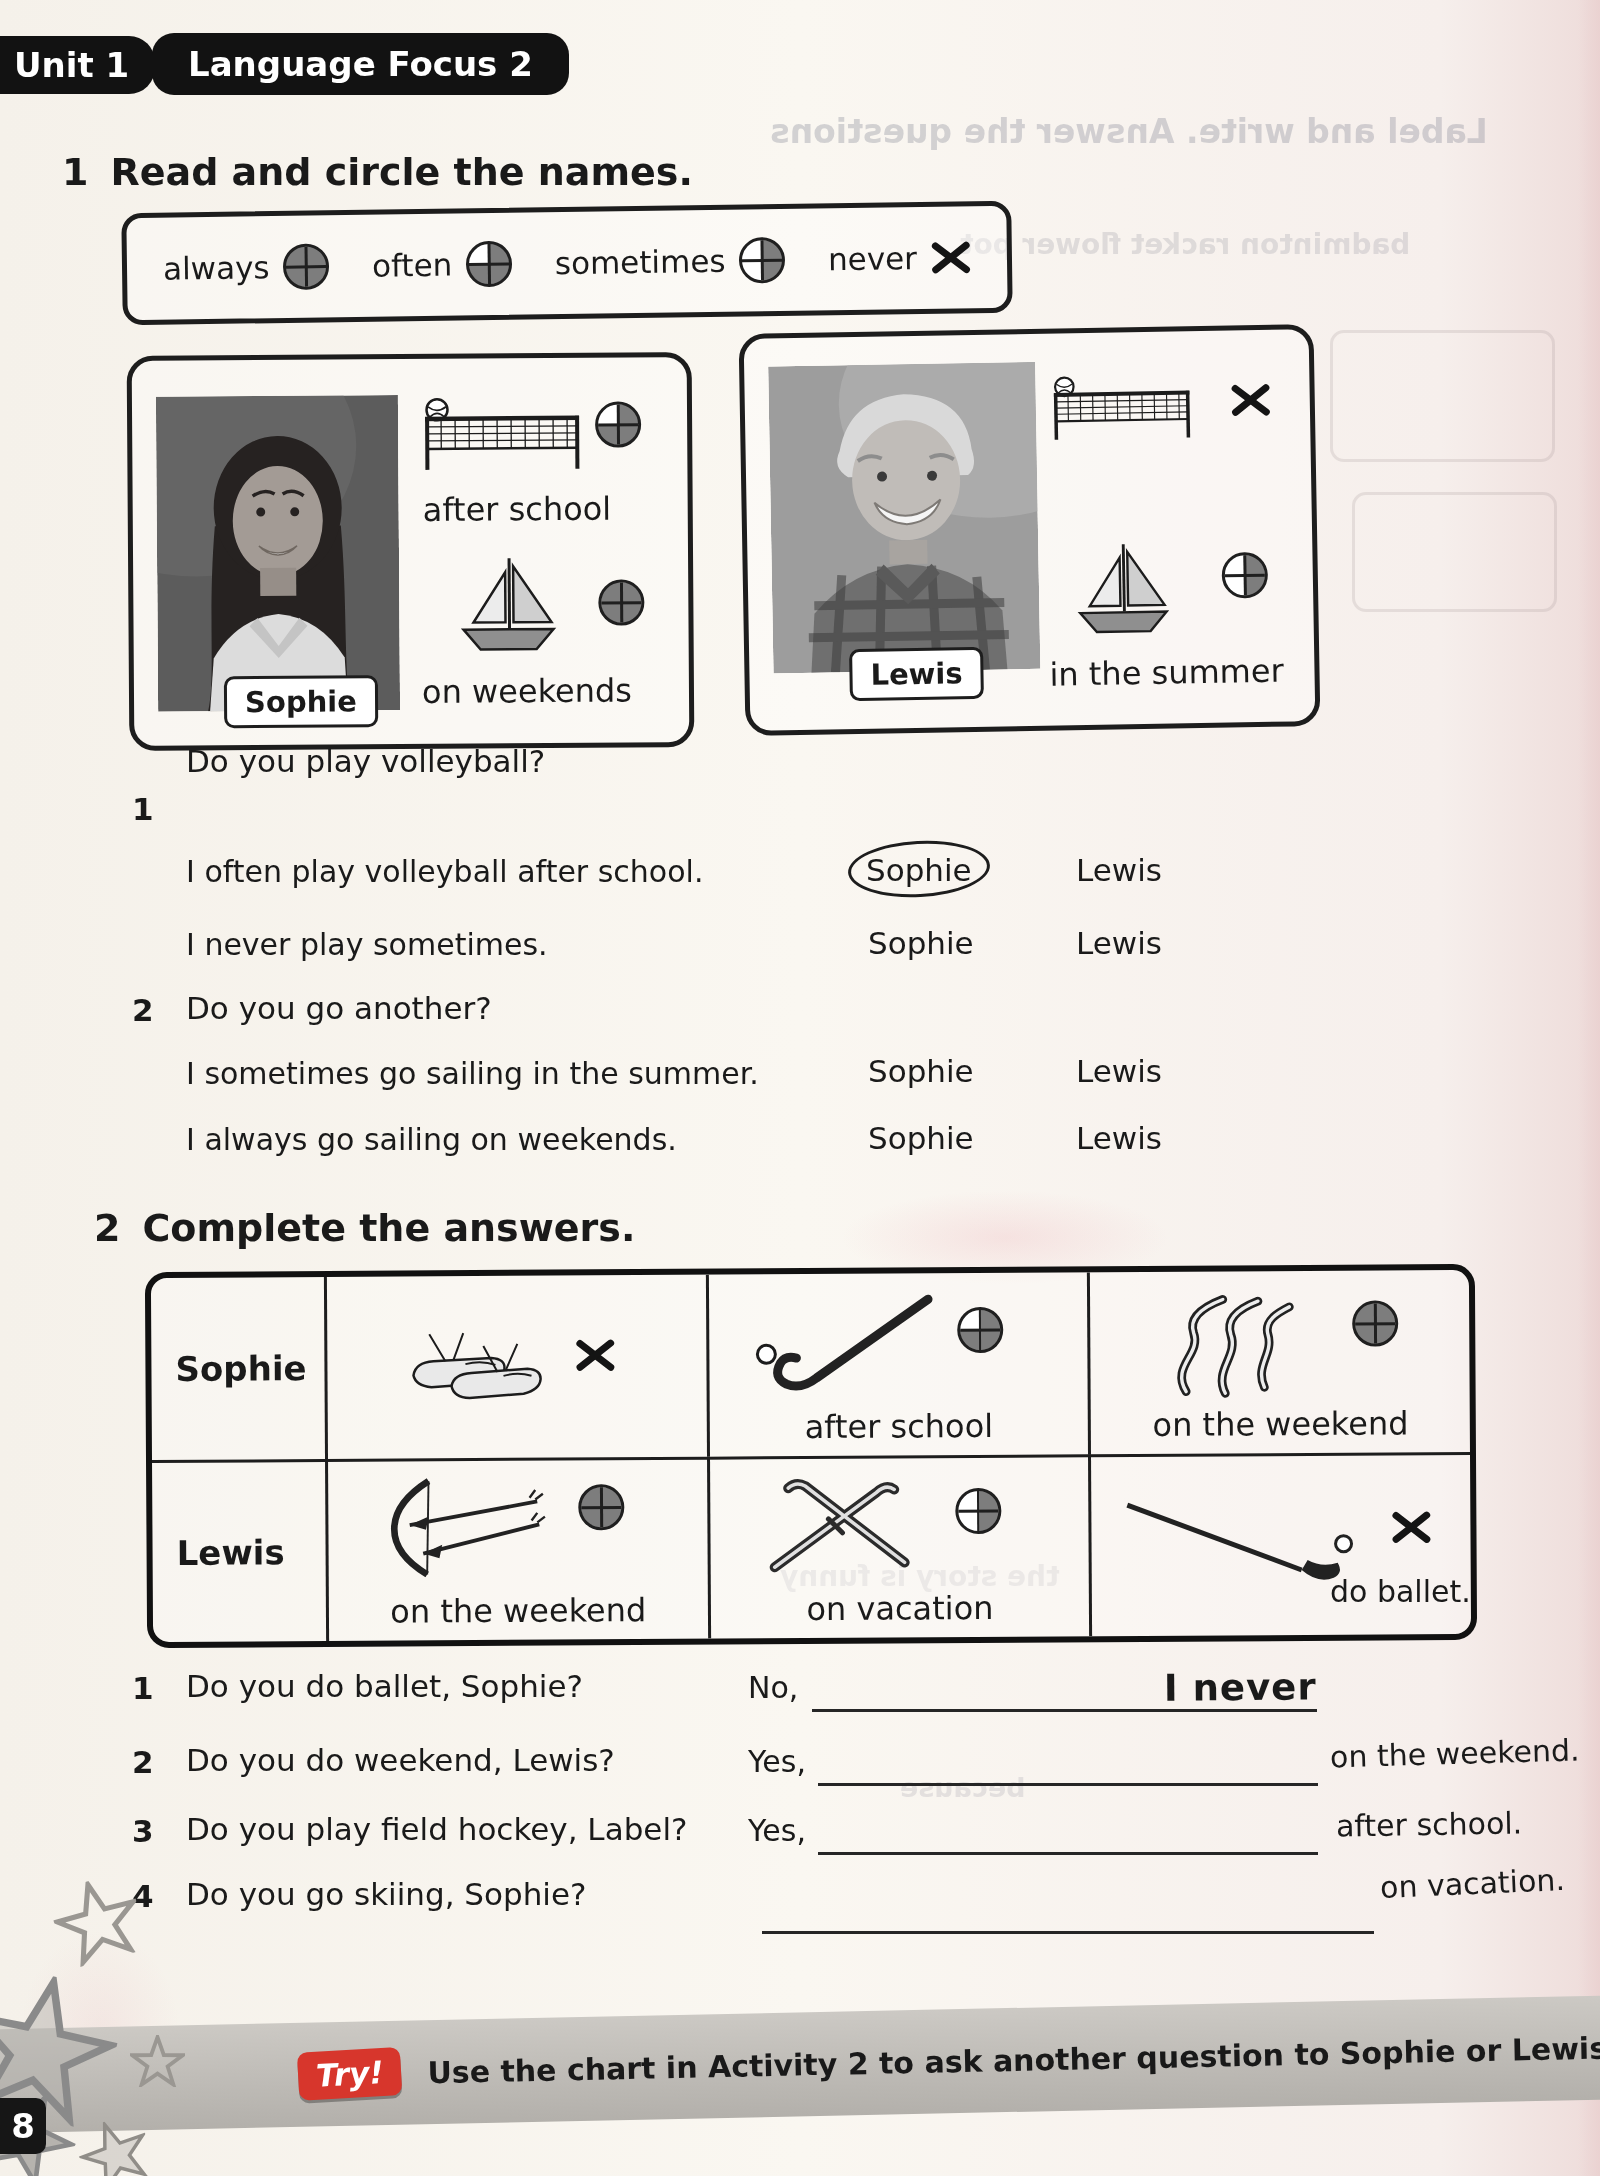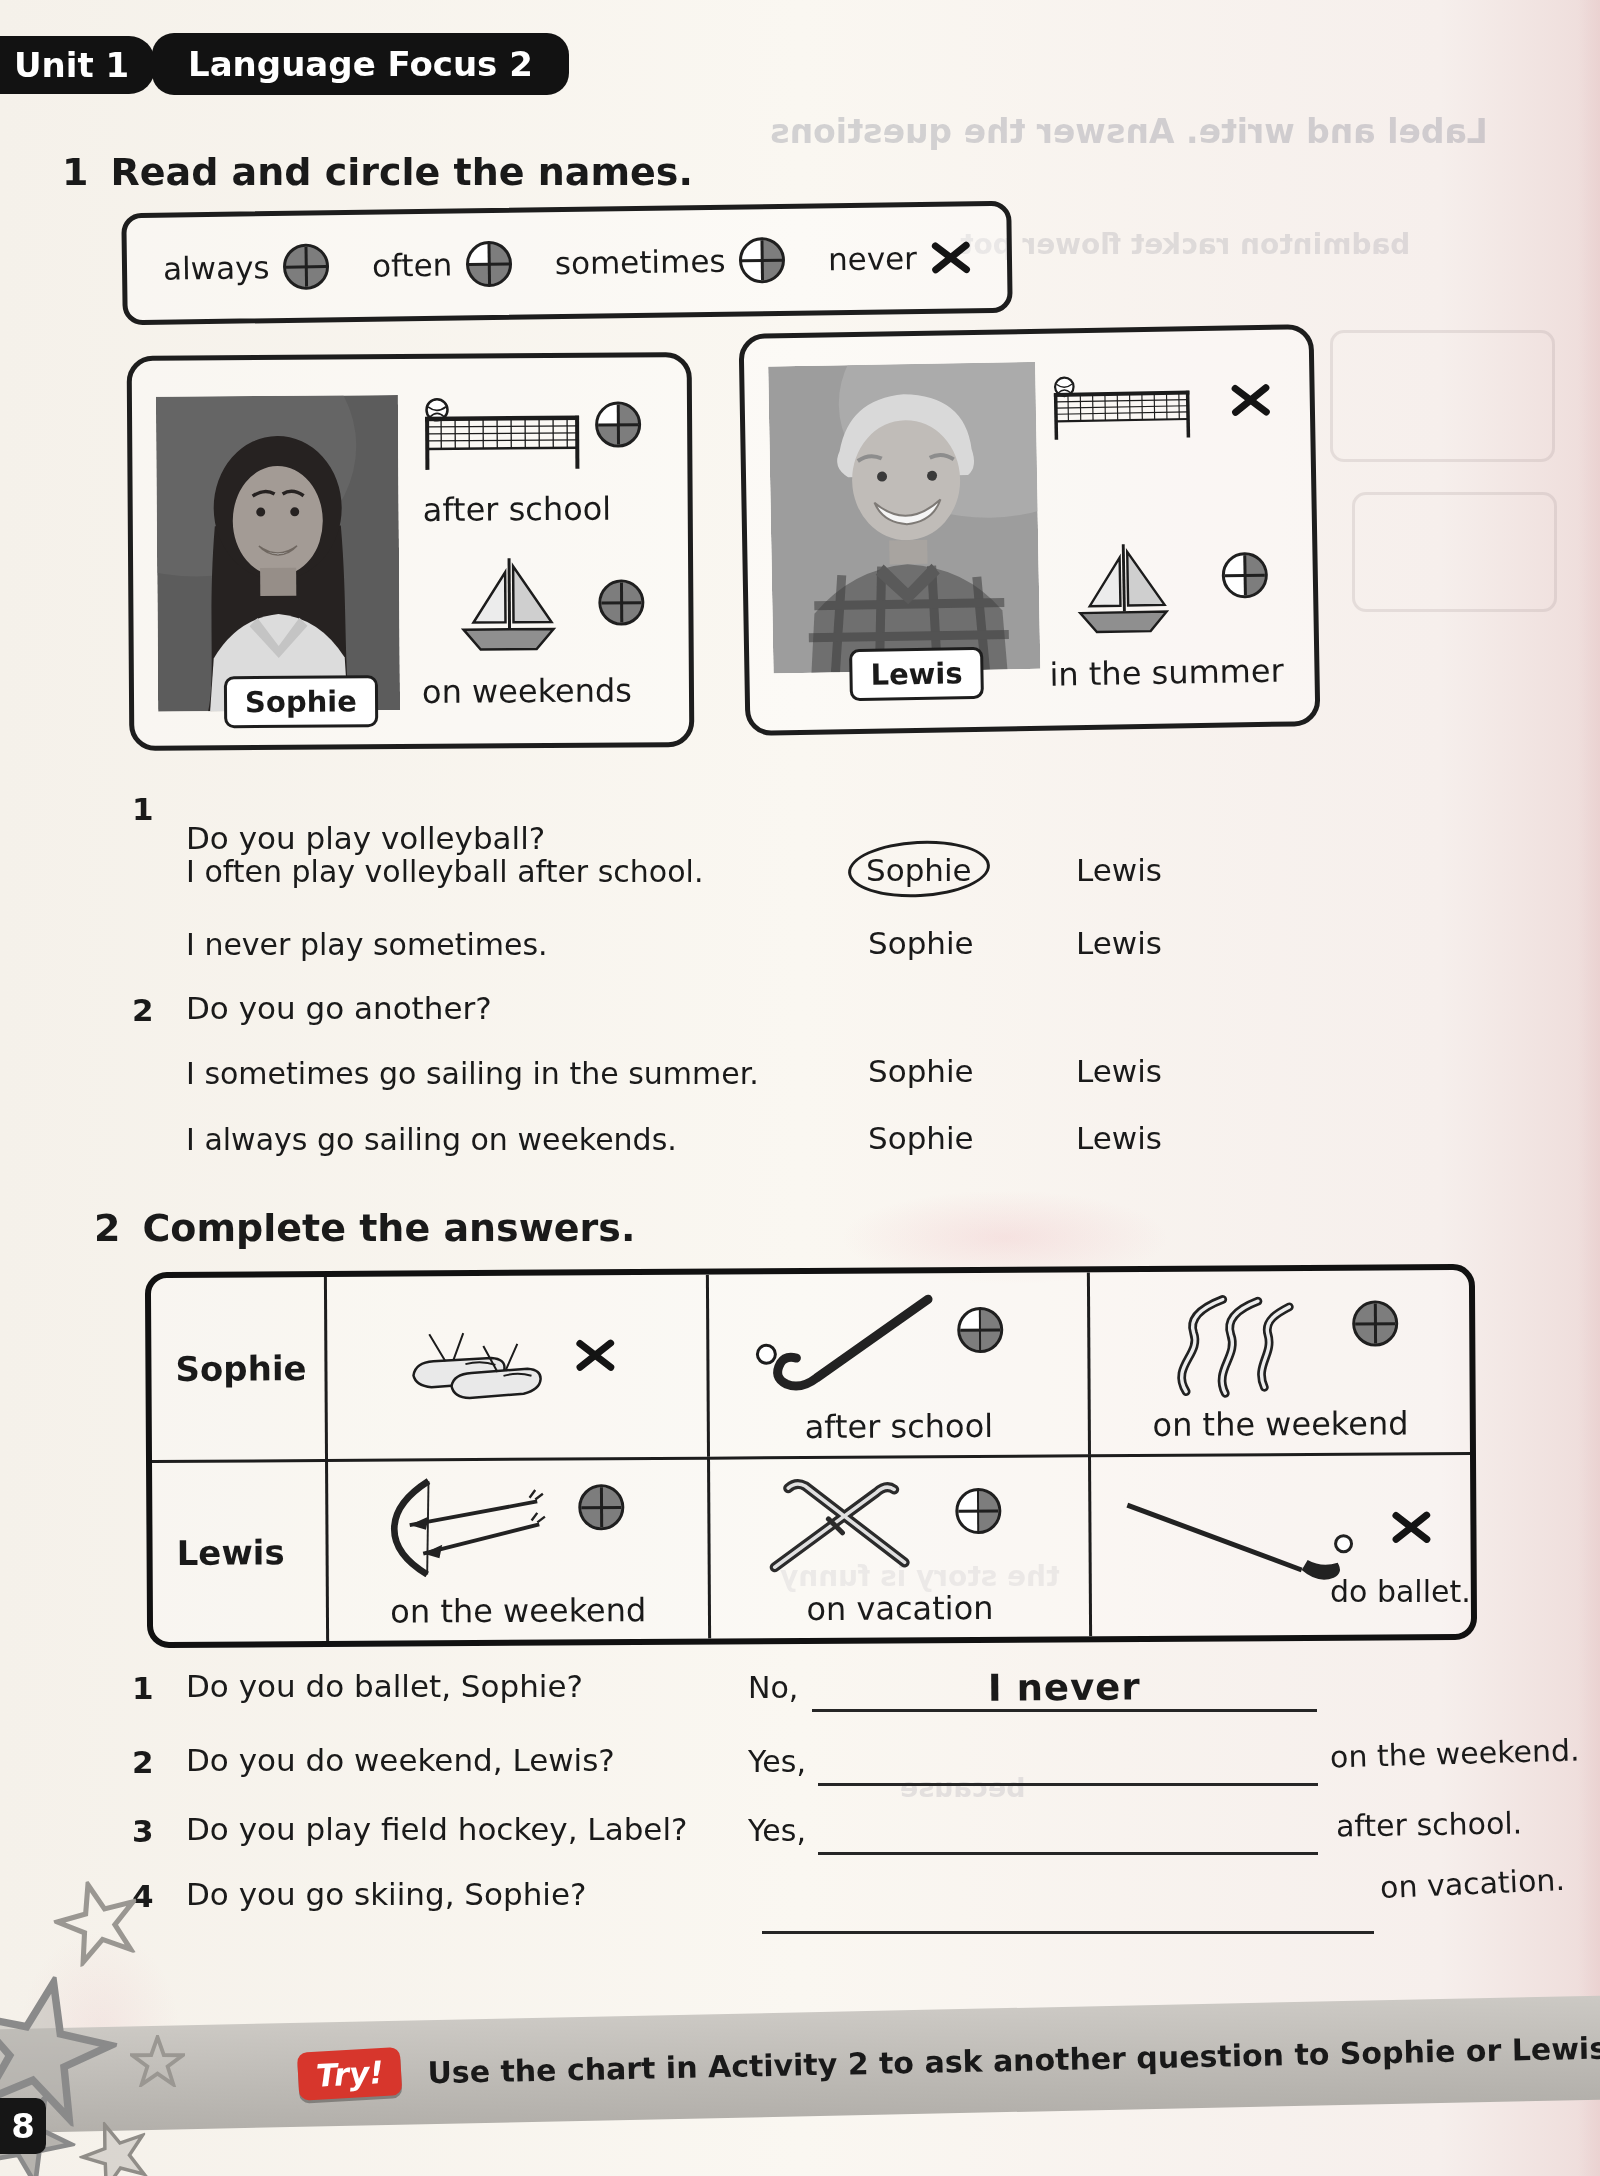--- a/index.html
+++ b/index.html
@@ -53,21 +53,21 @@
   .a2-table{position:absolute;left:146px;top:1268px;width:1330px;height:376px;border:6px solid #111;border-radius:22px;
             display:grid;grid-template-columns:173px 1fr 1fr 1fr;grid-template-rows:1fr 1fr;
             transform:rotate(-0.35deg);overflow:hidden;background:rgba(255,255,255,.25)}
   .cell{position:relative;border-left:3px solid #1d1d1d;border-top:3px solid #1d1d1d}
   .cell.col0{border-left:none}
   .cell.row0{border-top:none}
   .name-cell{display:flex;align-items:center;padding-left:24px;font-weight:700;font-size:34px}
   .cell-cap{position:absolute;bottom:10px;left:0;width:100%;text-align:center;font-size:32px}
   
   .ans-prefix,.ans-suffix{font-size:30px}
-  .ans-line{position:absolute;border-bottom:3px solid #262626;display:flex;align-items:flex-end;justify-content:center;height:46px}
+  .ans-line{position:absolute;border-bottom:3px solid #262626;display:flex;align-items:flex-end;justify-content:flex-end;height:46px}
   .written{font-weight:700;font-size:37px;letter-spacing:1px;transform:rotate(-0.5deg)}
   
   .try-band{position:absolute;left:-40px;top:2012px;width:1720px;height:104px;transform:rotate(-1.2deg);
             background:linear-gradient(180deg,#ccc9c4,#b3b0ab);display:flex;align-items:center;padding-left:338px;gap:26px}
   .try-badge{background:#d7362c;color:#fff;font-weight:700;font-style:italic;font-size:31px;padding:6px 18px;
             border-radius:10px;transform:rotate(-2deg);box-shadow:0 3px 0 rgba(0,0,0,.3);white-space:nowrap}
   .try-text{font-weight:700;font-size:30px;color:#191919;white-space:nowrap}
   .page-num{position:absolute;left:0;top:2098px;width:46px;height:56px;background:#161616;color:#fff;font-weight:700;
             font-size:34px;display:flex;align-items:center;justify-content:center;border-radius:0 10px 10px 0}
   
@@ -232,21 +232,21 @@
       <path d="M52,18 L52,68 L20,68 Z" fill="#ececec" stroke="#1c1c1c" stroke-width="2.5"></path>
       <path d="M10,75 L100,75 L83,95 L27,95 Z" fill="#8f8f8f" stroke="#1c1c1c" stroke-width="2.5"></path>
     </svg>
   </span>
   <span class="pie abs freq-sometimes" style="left:474px;top:222px"></span>
   <div class="name-tag" style="left:100px;top:312px">Lewis</div>
   <div class="cap" style="left:300px;top:322px">in the summer</div>
 </div>
 
 <span class="t qnum" style="left:132px;top:791px">1</span>
-<span class="t qtext" style="left:186px;top:820px">Do you play volleyball?</span>
+<span class="t qtext" style="left:186px;top:743px">Do you play volleyball?</span>
 
 <span class="t stmt" style="left:186px;top:854px">I often play volleyball after school.</span>
 <span class="t opt circled" style="left:866px;top:852px">Sophie</span>
 <span class="t opt" style="left:1076px;top:852px">Lewis</span>
 
 <span class="t stmt" style="left:186px;top:927px">I never play sometimes.</span>
 <span class="t opt" style="left:868px;top:925px">Sophie</span>
 <span class="t opt" style="left:1076px;top:925px">Lewis</span>
 
 <span class="t qnum" style="left:132px;top:992px">2</span>

